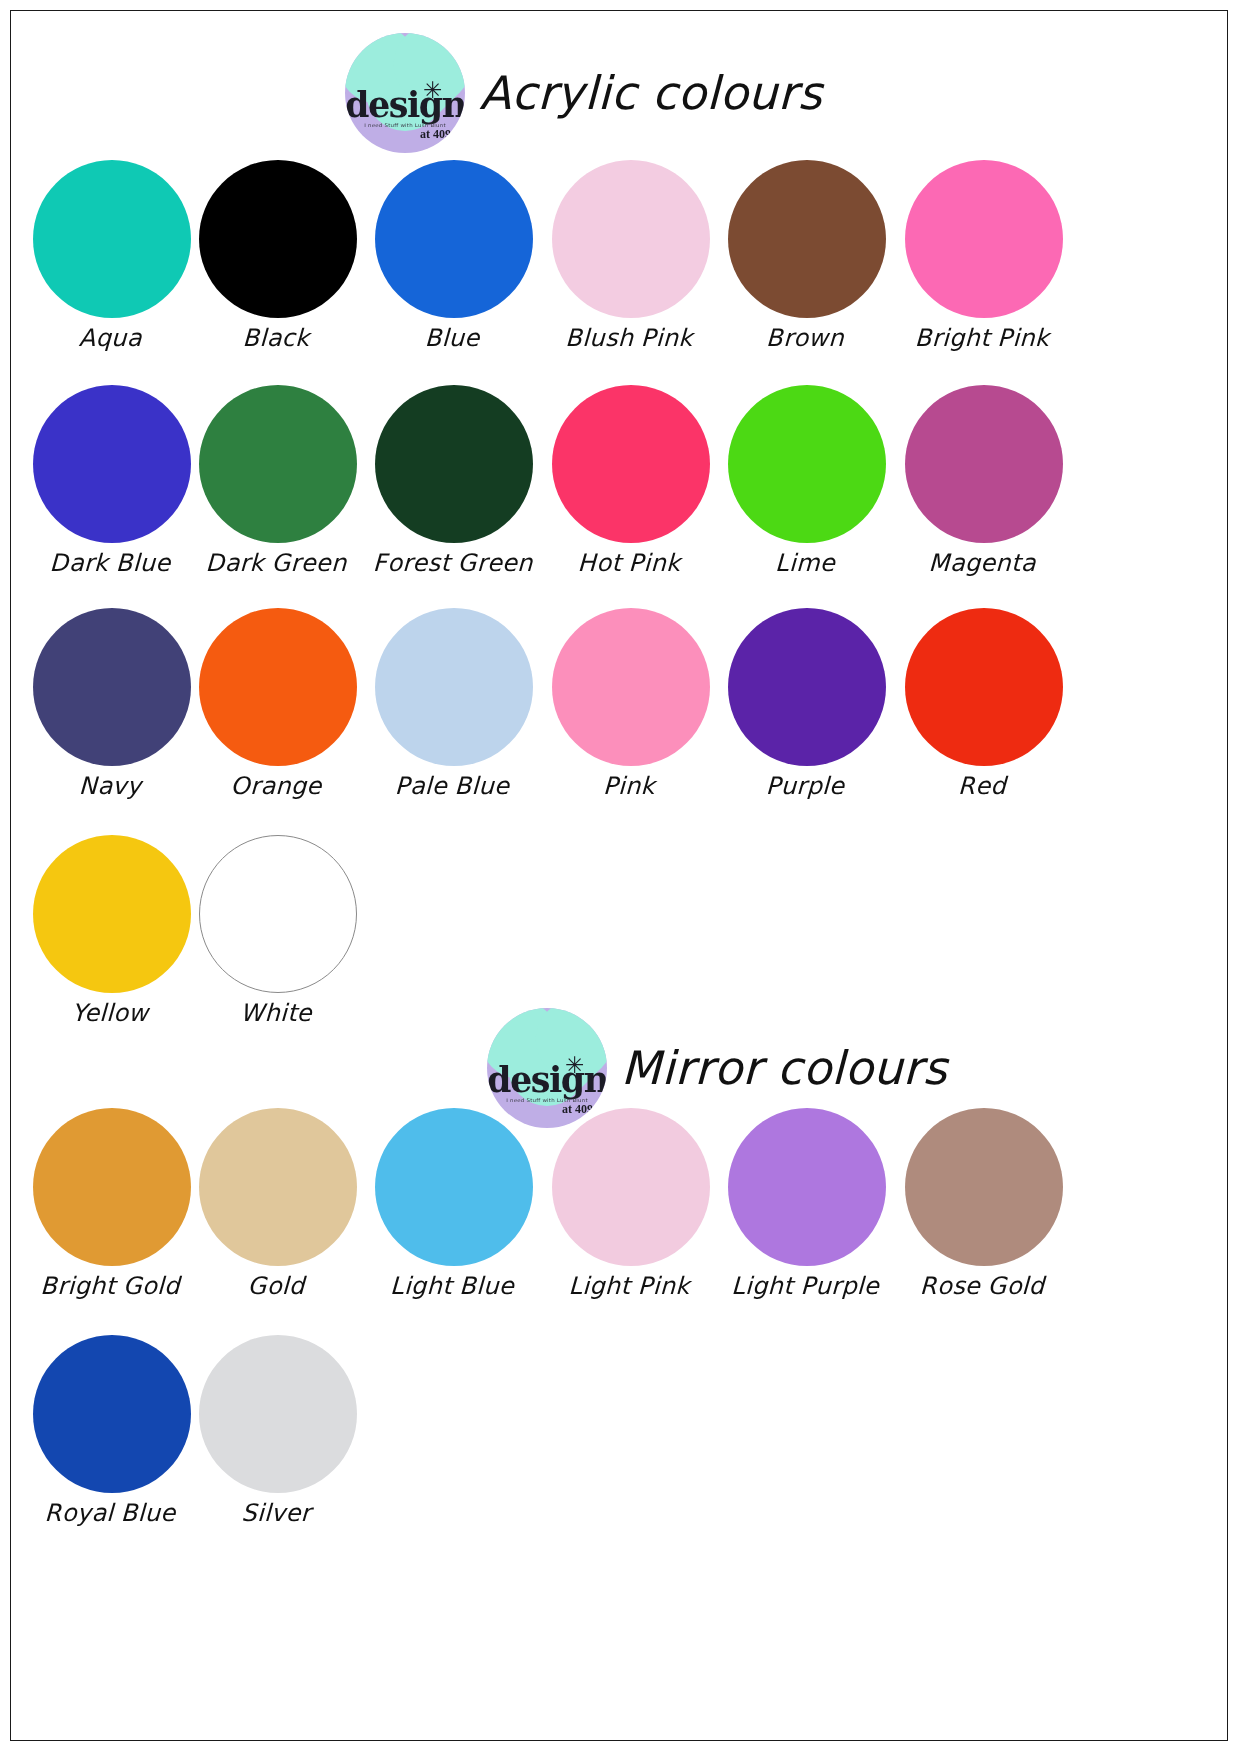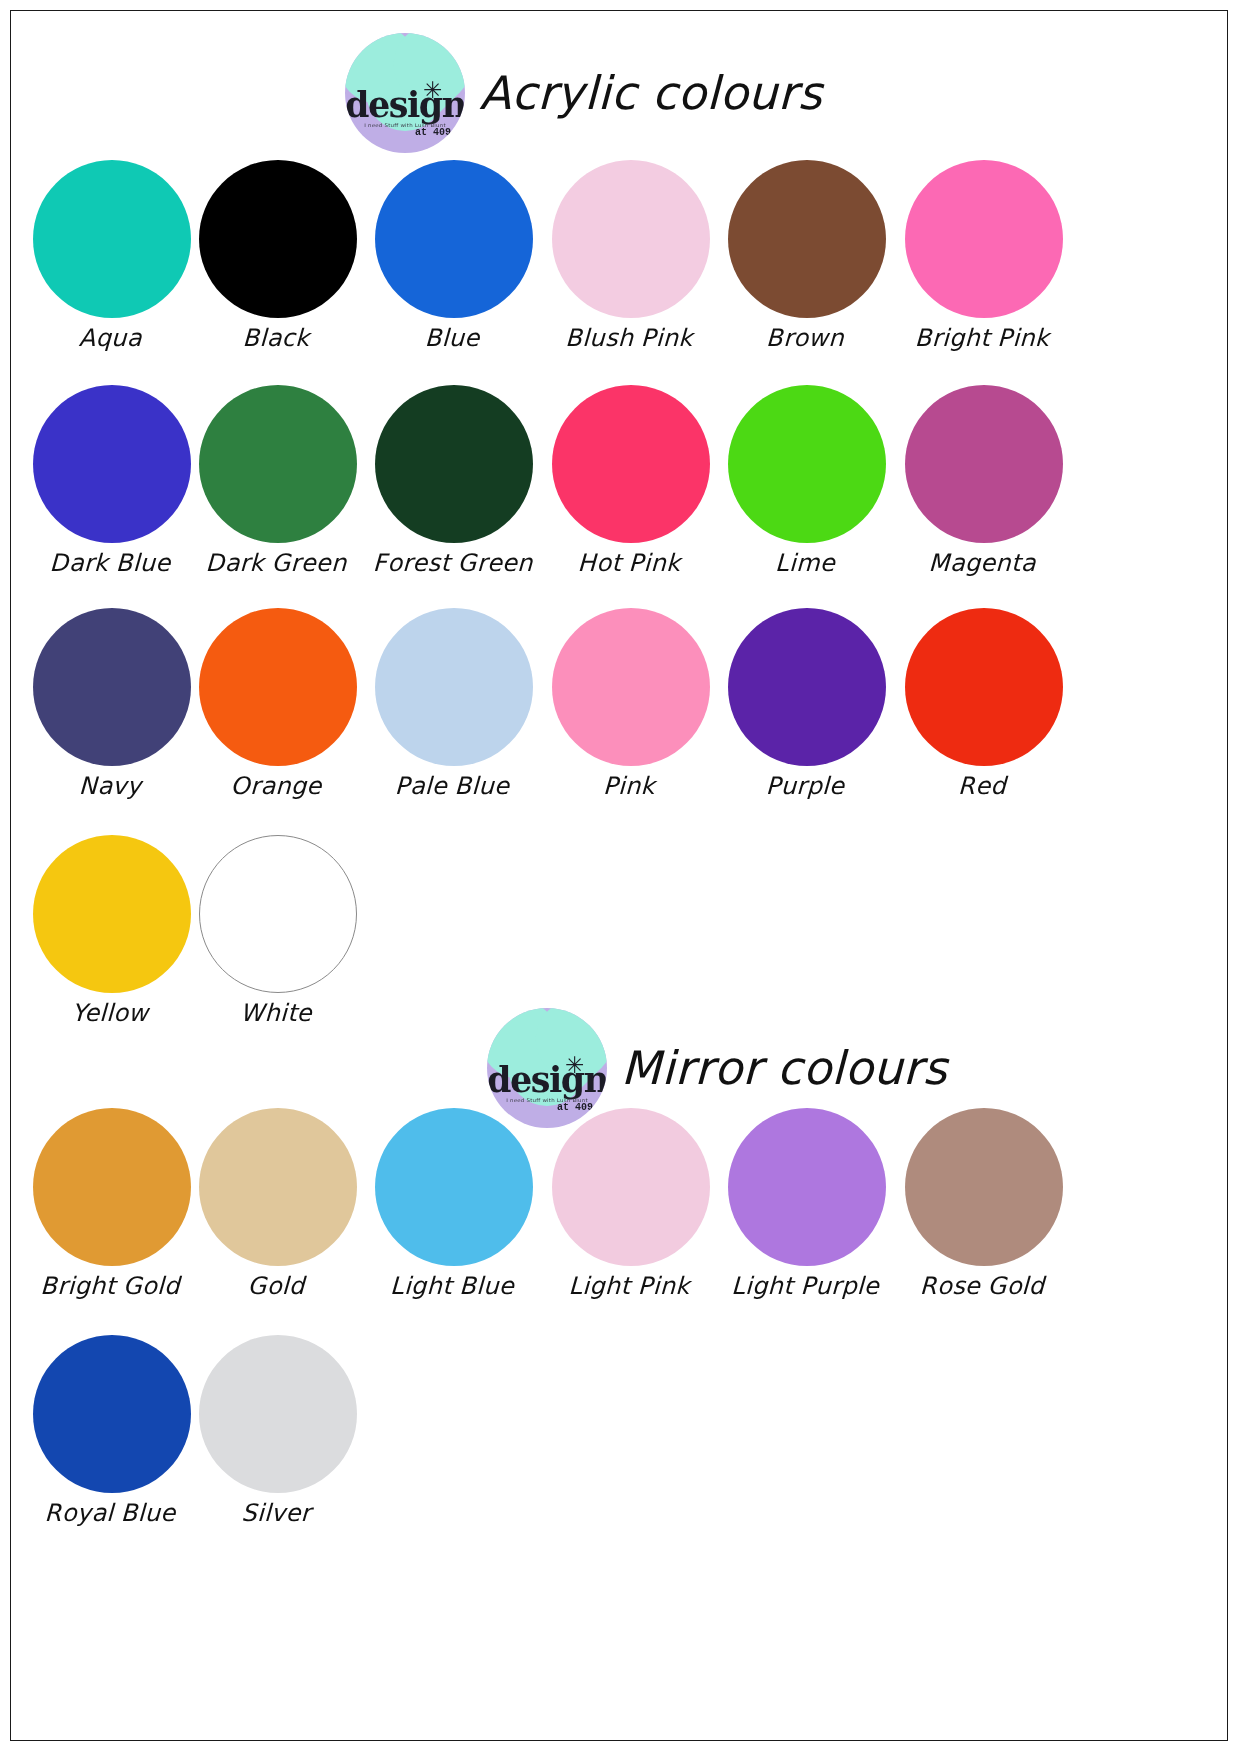--- a/index.html
+++ b/index.html
@@ -106,23 +106,23 @@
     font-size: 5.5px;
     letter-spacing: 0.2px;
     color: #3a3a46;
     z-index: 3;
     transform: scaleY(0.9);
   }
   .logo-sub {
     position: absolute;
     right: 14px;
     top: 94px;
-    font-family: Liberation Mono, monospace;
+    font-family: Liberation Serif, serif;
     font-weight: bold;
-    font-size: 10px;
+    font-size: 12px;
     color: #1c1c26;
     z-index: 3;
   }
 
   .section-title {
     font-family: "DejaVu Sans", sans-serif;
     font-size: 46px;
     font-style: italic;
     font-weight: 400;
     color: #111111;

